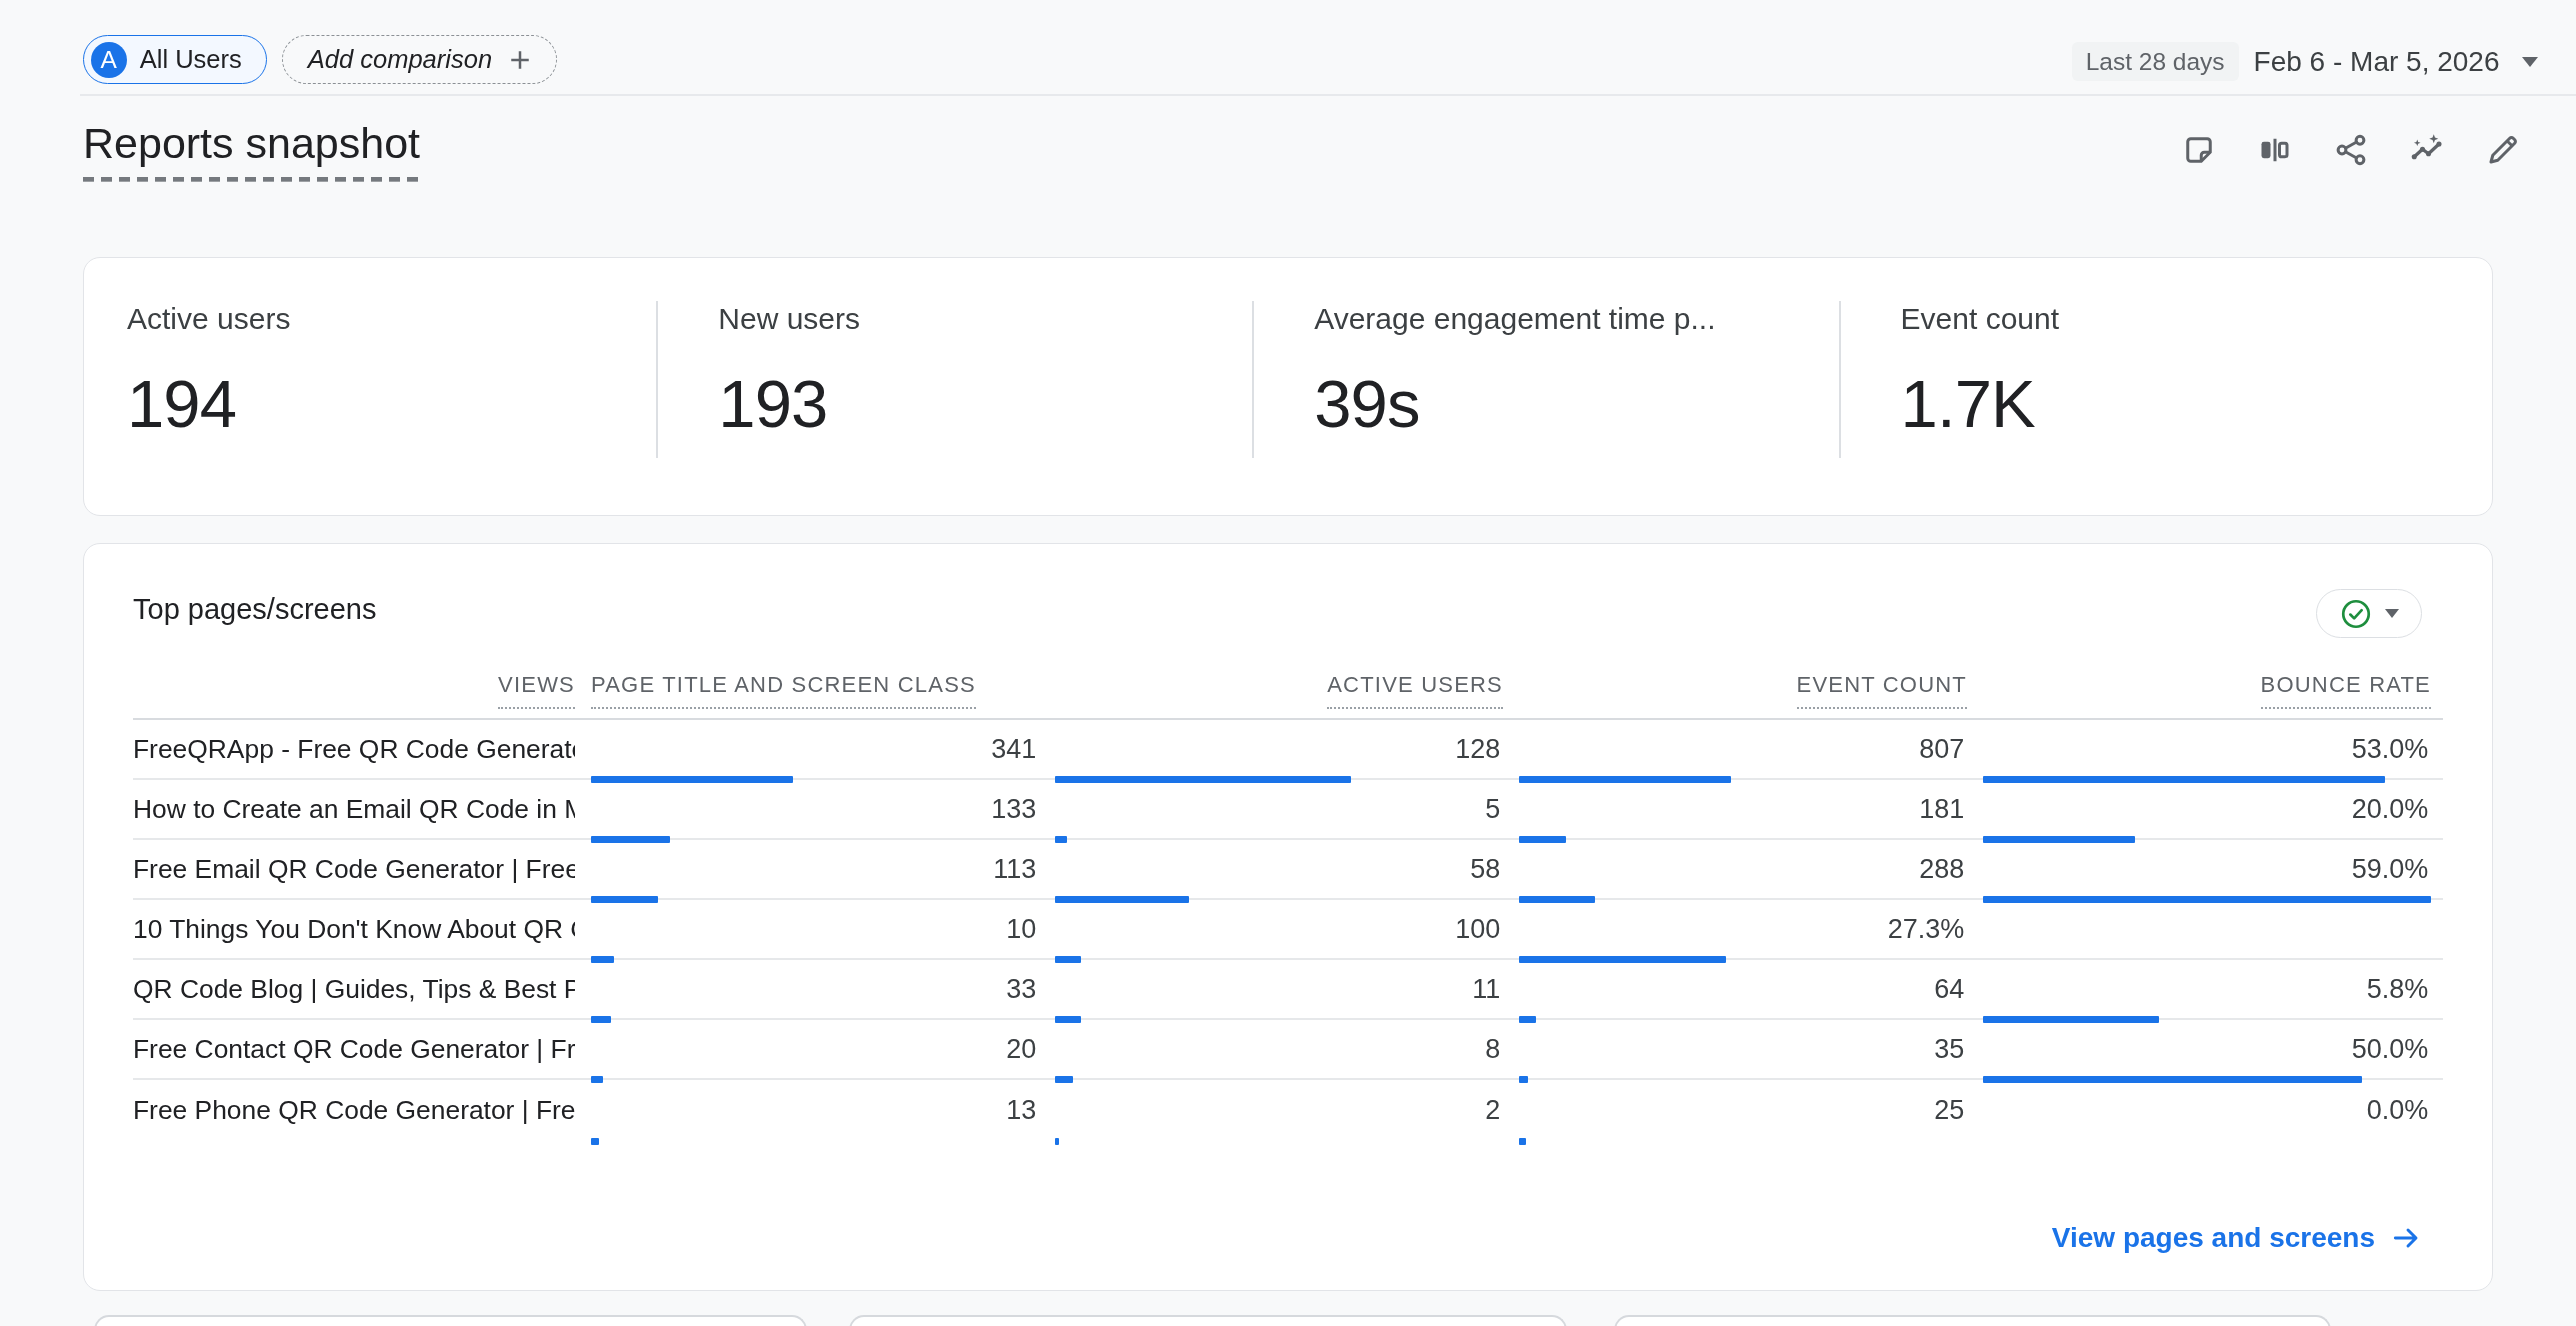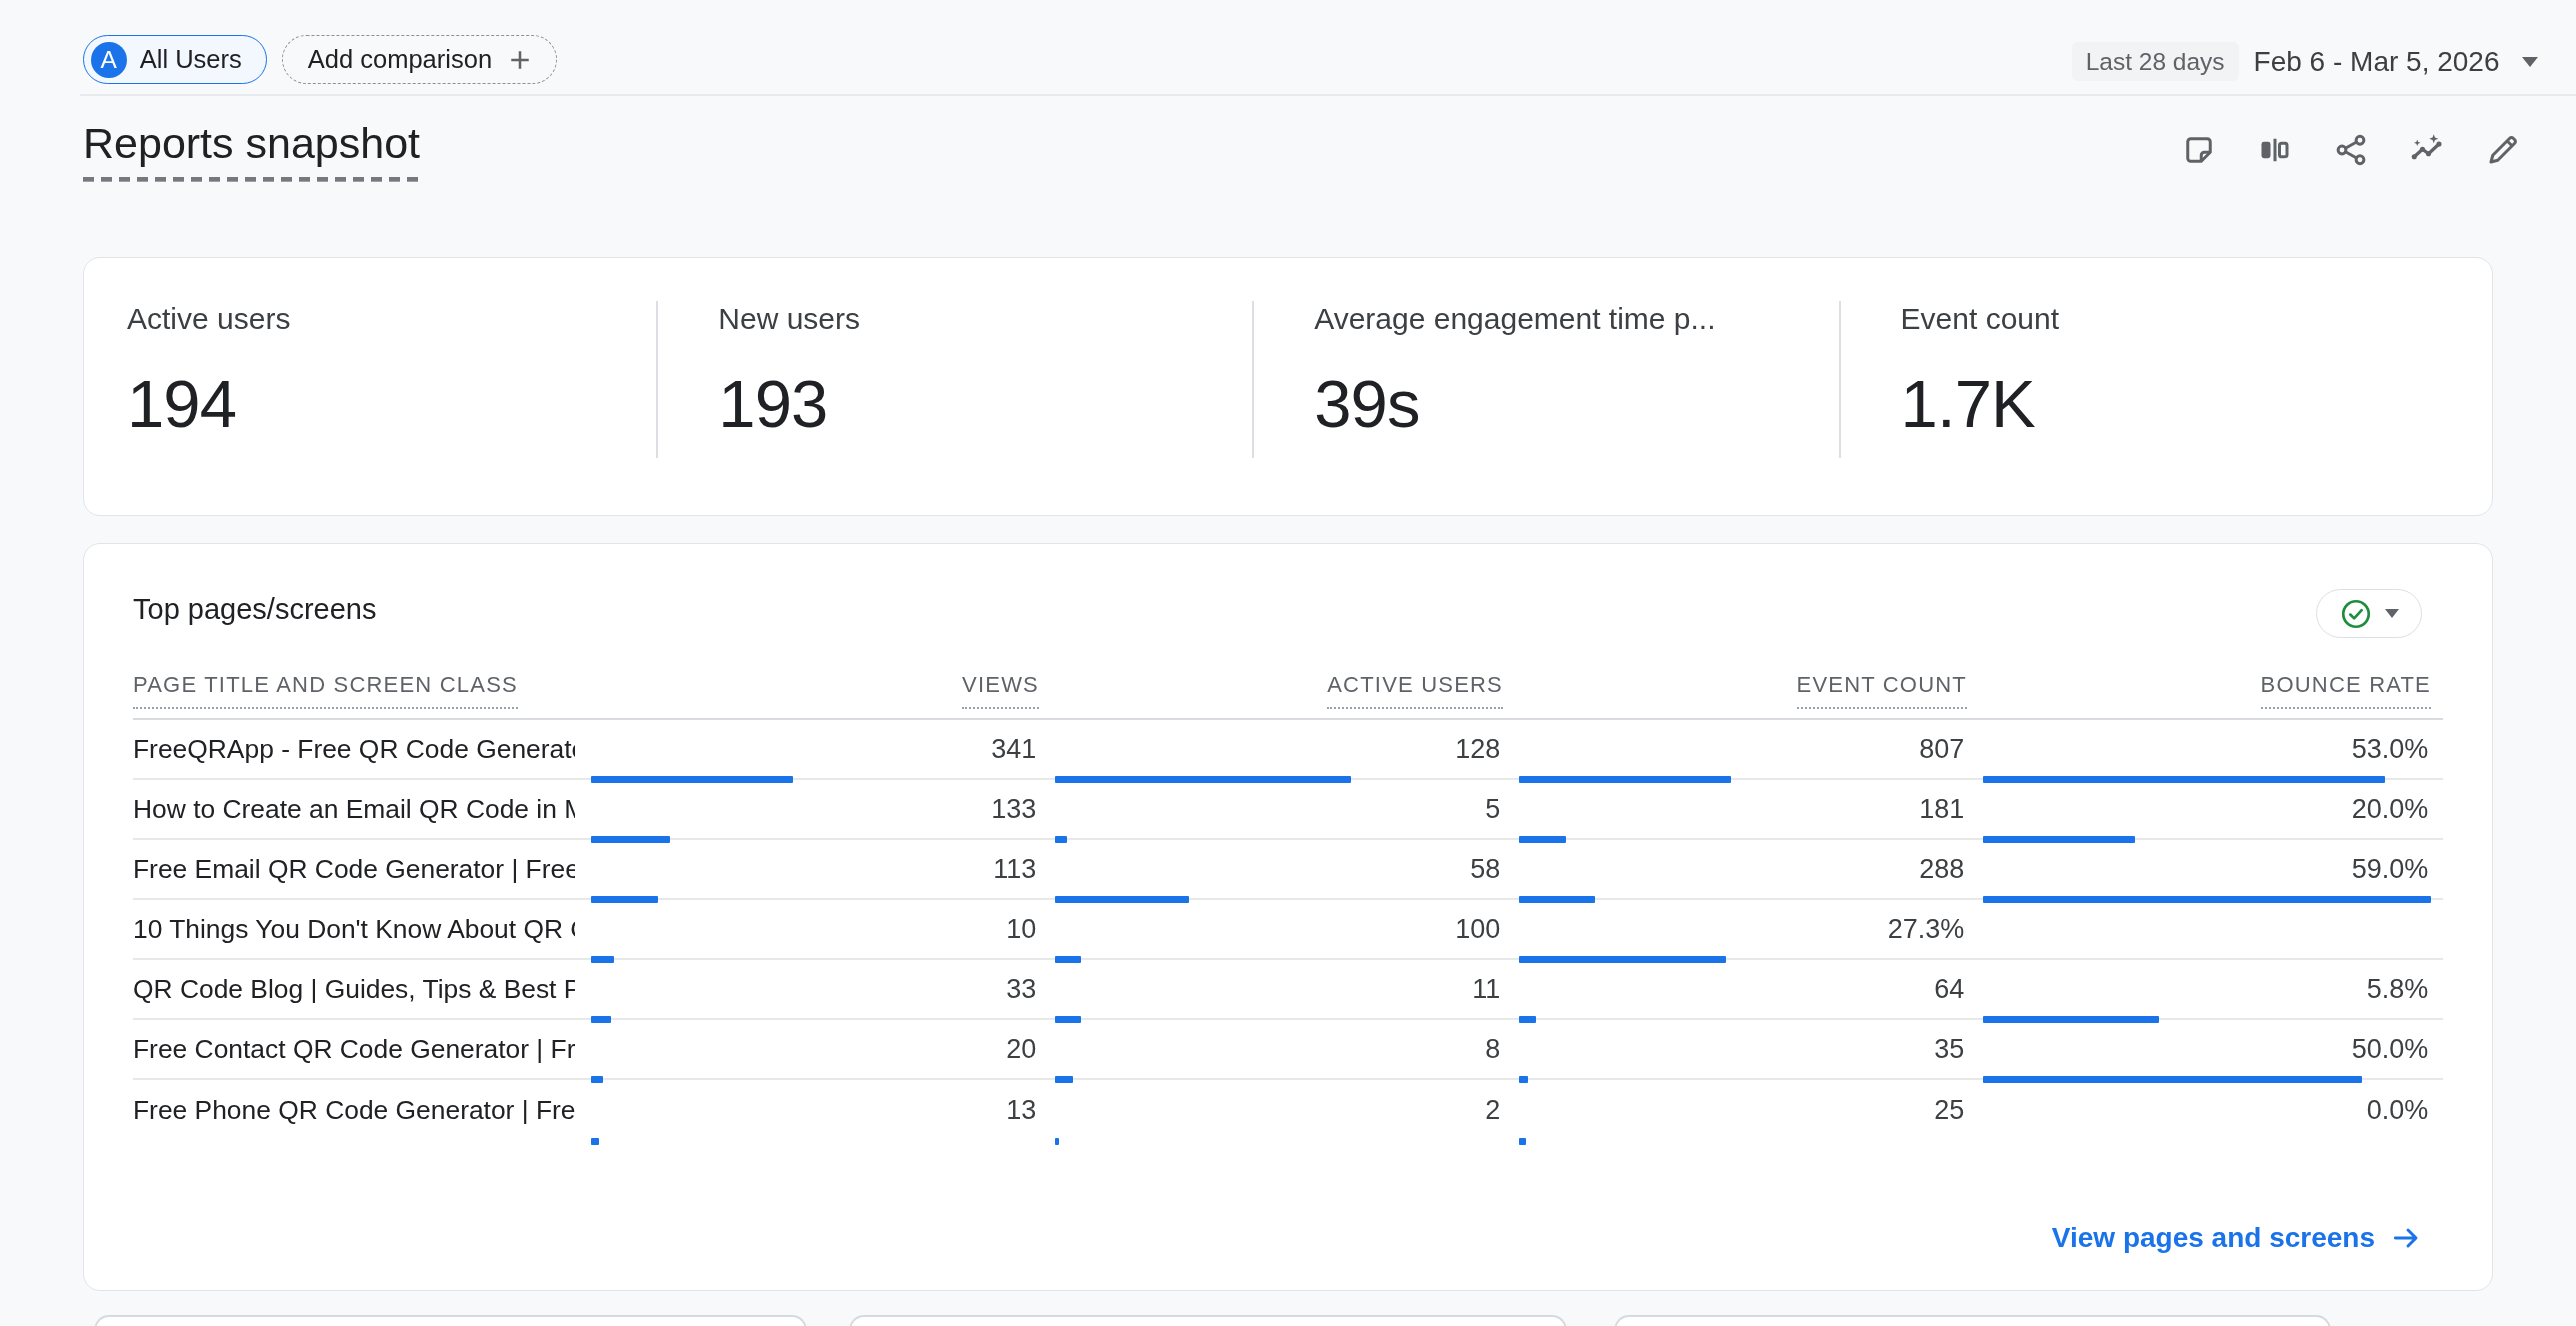--- a/index.html
+++ b/index.html
@@ -19,21 +19,21 @@
     display: flex; align-items: center; height: 49px; border-radius: 25.5px;
     border: 1.9px solid #1a73e8; background: #f3f8ff; padding: 0 24.5px 0 6.6px; cursor: pointer;
   }
   .avatar {
     width: 36px; height: 36px; border-radius: 50%; background: #1a73e8; color: #fff;
     display: flex; align-items: center; justify-content: center; font-size: 24.5px; margin-right: 13.2px;
   }
   .pill-all-users .lbl { font-size: 25.5px; color: #202124; }
   .pill-add {
     display: flex; align-items: center; gap: 13.2px; height: 49px; border-radius: 25.5px;
-    border: 1.9px dashed #8b9095; padding: 0 21px 0 24.5px; cursor: pointer; background: transparent;
+    border: 1.9px dashed #8b9095; padding: 0 21px 0 24.5px; cursor: pointer; background: transparent; font-style: italic;
   }
   .pill-add .lbl { font-size: 25.5px; color: #202124; }
 
   .date-area { position: absolute; right: 38px; top: 42px; display: flex; align-items: center; gap: 15px; cursor: pointer; }
   .date-badge { background: #f1f3f4; color: #5f6368; font-size: 24.5px; padding: 5.7px 14px; border-radius: 5.7px; }
   .date-range { font-size: 28px; color: #3c4043; }
   .caret-down { width: 0; height: 0; border-left: 8.5px solid transparent; border-right: 8.5px solid transparent; border-top: 10.4px solid #5f6368; margin-left: 7.5px; }
 
   
   .page-title { position: absolute; left: 83px; top: 119px; }
@@ -170,22 +170,22 @@
       <svg width="34" height="34" viewBox="0 0 24 24" fill="none" stroke="#1e8e3e" stroke-width="1.9">
         <circle cx="12" cy="12" r="9"></circle>
         <path d="M8 12.4l2.7 2.7 5.3-5.8" stroke-linecap="round" stroke-linejoin="round"></path>
       </svg>
       <span class="q-caret"></span>
     </div>
   </div>
 
   <div class="ptable">
     <div class="thead">
+      <div class="th num"><span>VIEWS</span></div>
       <div class="th"><span>PAGE TITLE AND SCREEN CLASS</span></div>
-      <div class="th num"><span>VIEWS</span></div>
       <div class="th num"><span>ACTIVE USERS</span></div>
       <div class="th num"><span>EVENT COUNT</span></div>
       <div class="th num"><span>BOUNCE RATE</span></div>
     </div>
     <div id="table-body">
   <div class="trow">
     <div class="td-title">FreeQRApp - Free QR Code Generator | ...</div>
     <div class="td-num">
             <span class="bar" style="width: 45%;"></span>
             <span class="v">341</span>

